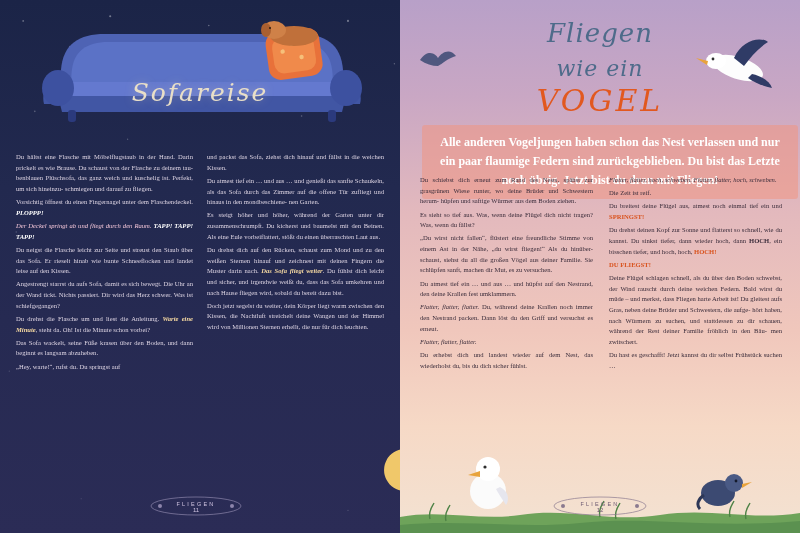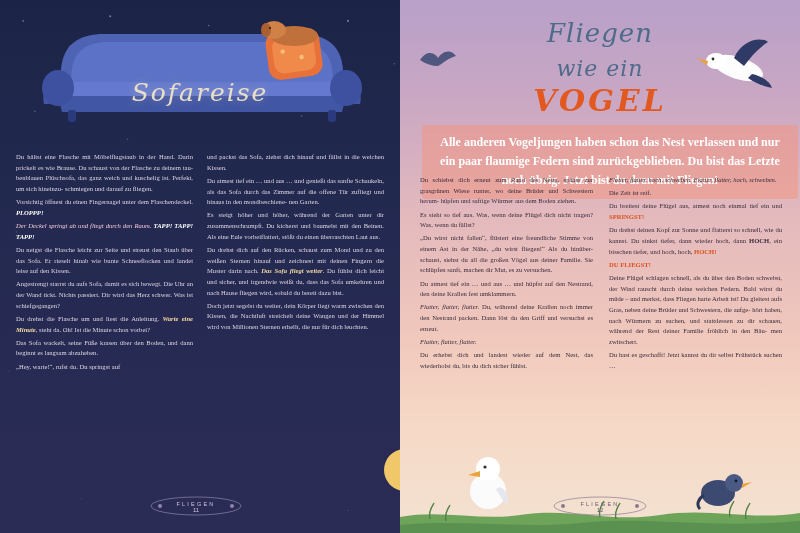--- a/index.html
+++ b/index.html
@@ -96,21 +96,21 @@
   }
   .right-title {
     position: absolute;
     top: 18px; left: 0; width: 400px;
     text-align: center;
     font-family: "DejaVu Serif", serif;
     font-style: italic;
   }
   .rt1 { color: #4e6b8a; font-size: 26px; letter-spacing: 1px; }
   .rt2 { color: #4e6b8a; font-size: 22px; letter-spacing: 1px; margin-top: 8px;}
-  .rt3 { color: #e2581f; font-size: 30px; letter-spacing: 3px; font-weight: bold; margin-top: 2px;}
+  .rt3 { color: #e2581f; font-size: 30px; letter-spacing: 3px; font-weight: normal; margin-top: 2px;}
   .intro-box {
     position: absolute;
     top: 125px; left: 22px;
     width: 356px;
     background: rgba(240,150,130,.55);
     border-radius: 3px;
     padding: 8px 10px;
     color: #ffffff;
     font-size: 12px;
     line-height: 1.6;

